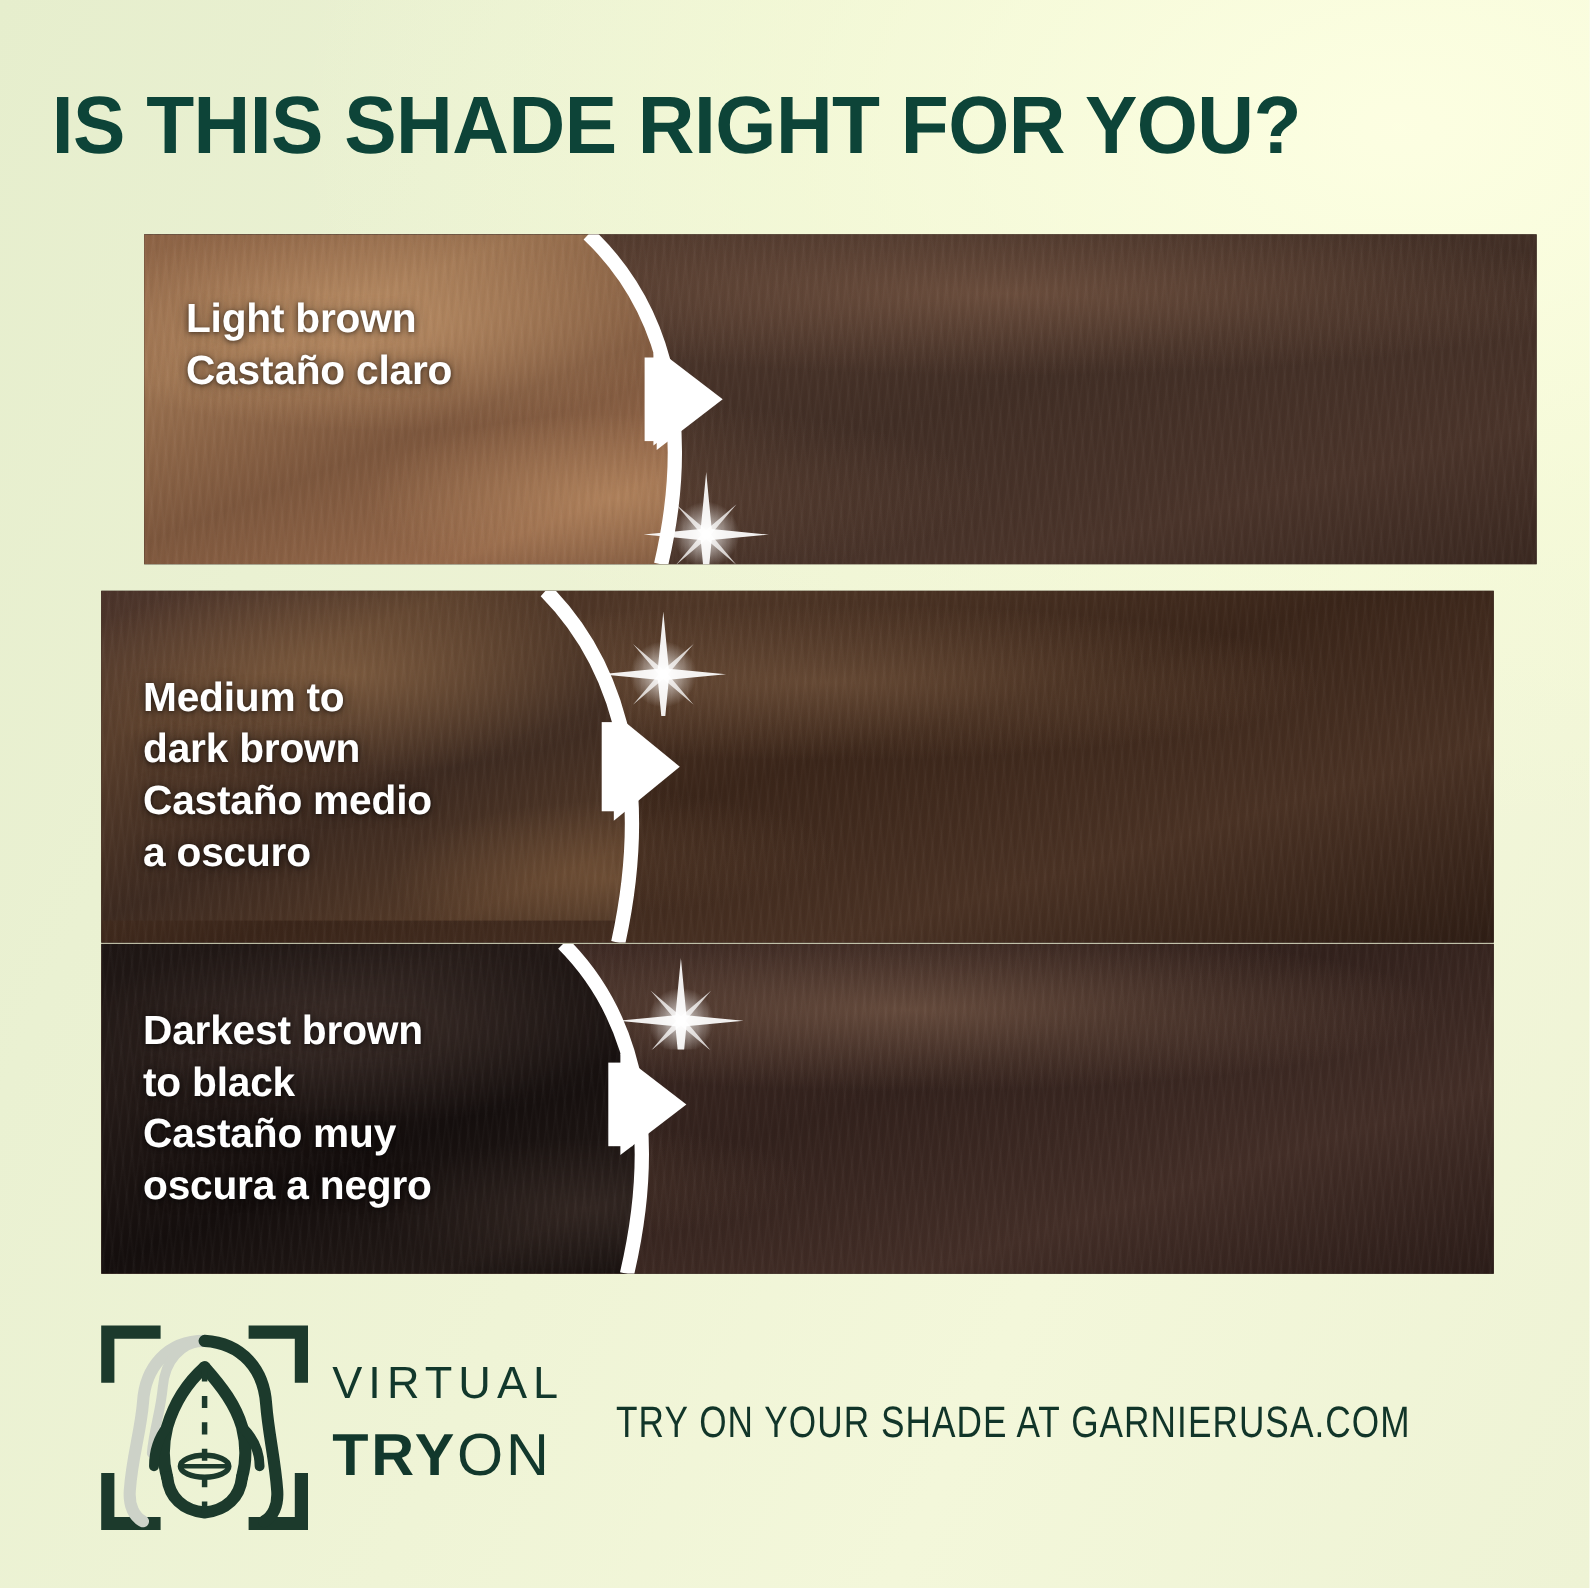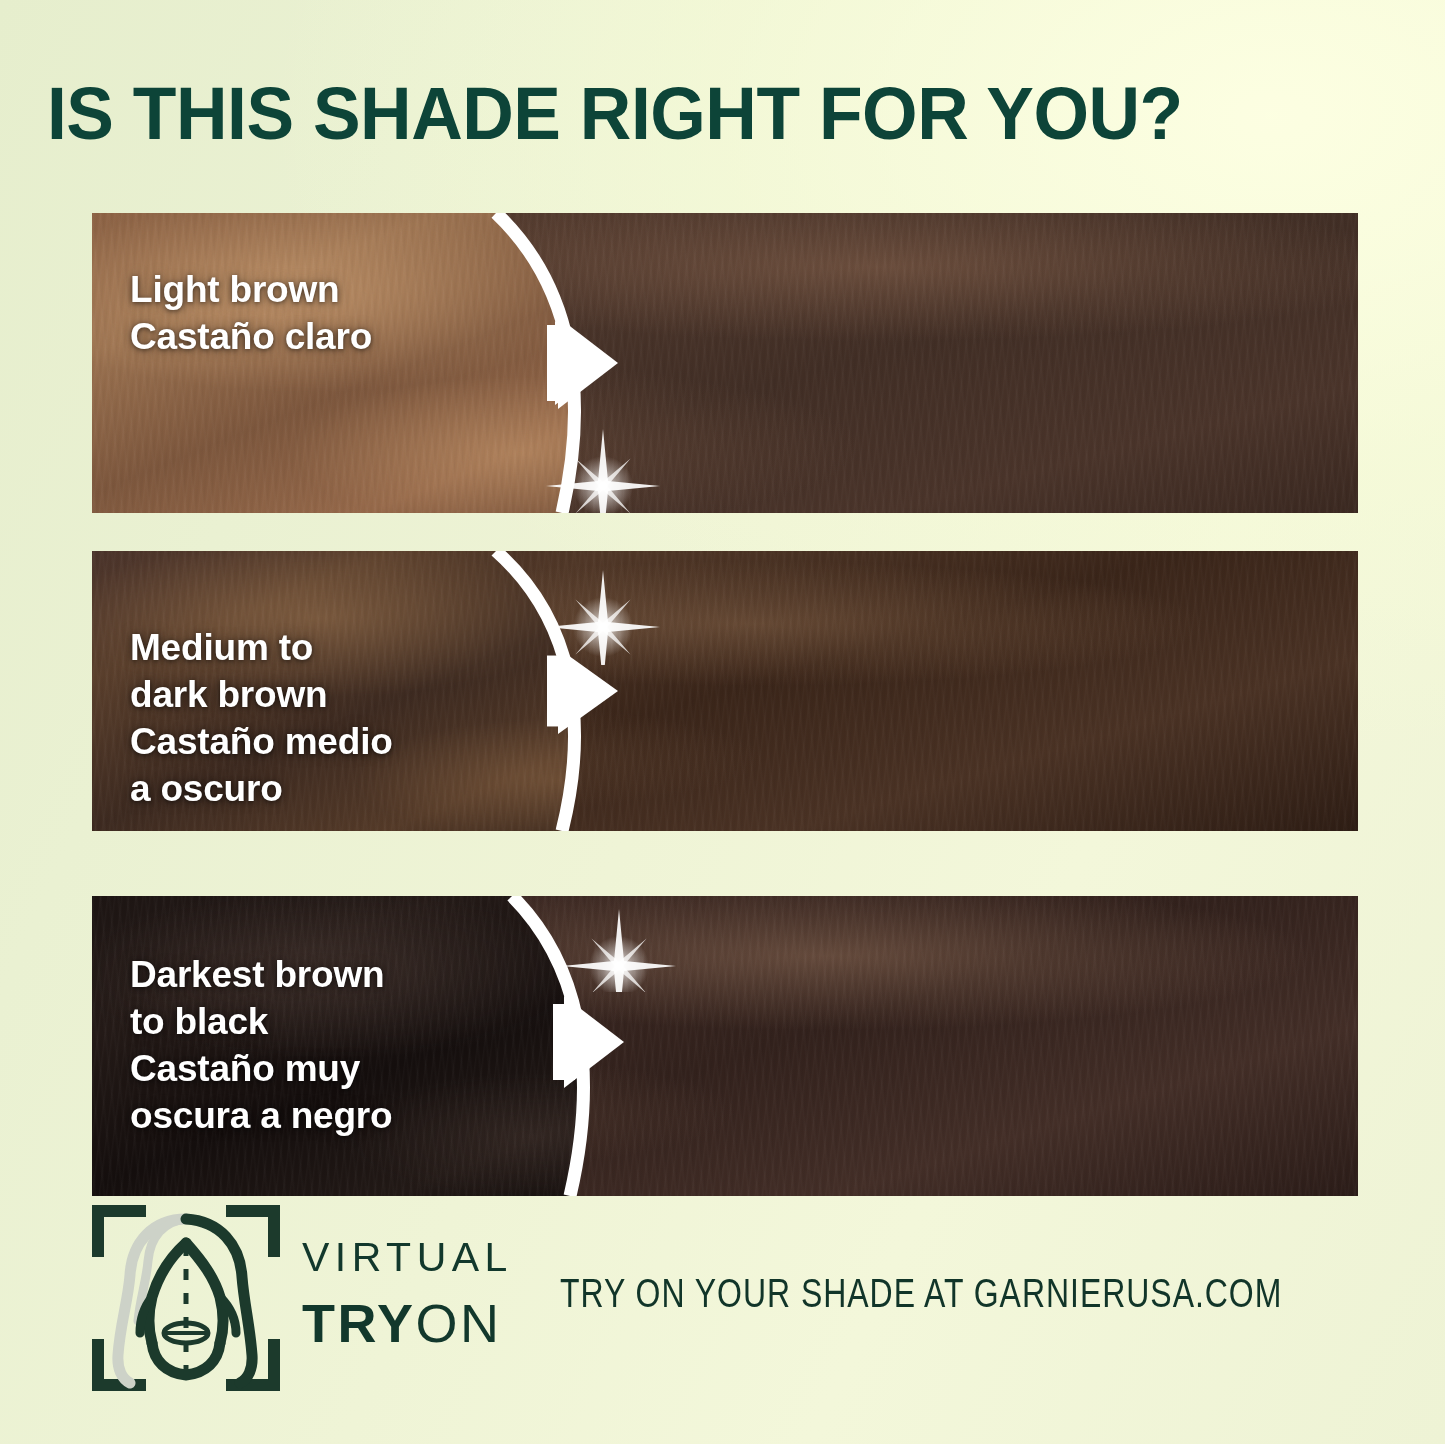--- a/index.html
+++ b/index.html
@@ -31,23 +31,23 @@
   }
 
   
   .panel {
     position:absolute;
     left:92px;
     width:1266px;
     overflow:hidden;
     background:#2b1d17;
   }
-  #panel-1 { top:213px;  height:300px; }
-  #panel-2 { top:551px;  height:280px;padding-left:37px; }
-  #panel-3 { top:896px;  height:300px; }
+  #panel-1 { top:213px;  height:300px;margin-left:39px; }
+  #panel-2 { top:537px;  height:320px;padding-left:37px; }
+  #panel-3 { top:858px;  height:300px; }
 
   .hair-left, .hair-right {
     position:absolute; top:0; height:100%;
   }
   .hair-left  { left:0;  width:47%; }
   .hair-right { left:0;  width:100%; }
 
   
   .strands {
     position:absolute; inset:-20%;

